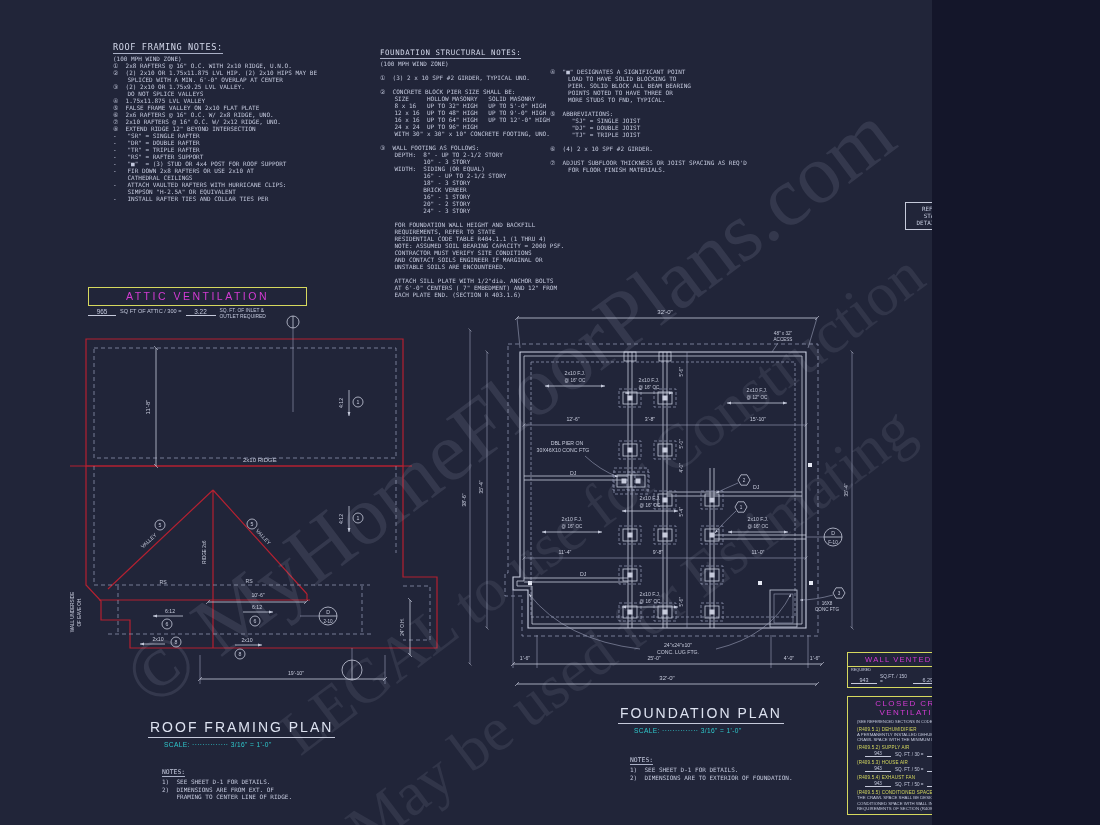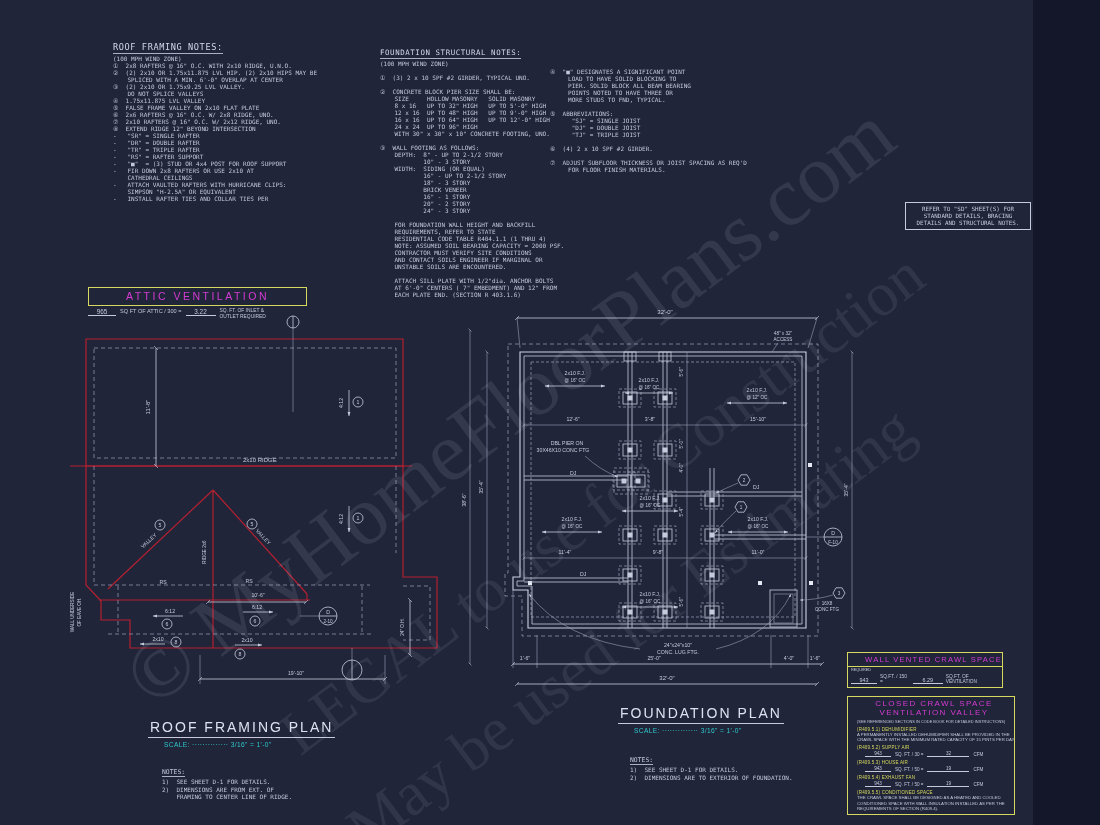--- a/index.html
+++ b/index.html
@@ -1,16 +1,16 @@
 <!DOCTYPE html>
 <html><head>
 <meta charset="utf-8">
 <style>
   html,body{margin:0;padding:0;background:#14162a;}
-  #sheet{position:relative;width:1033px;height:825px;background:#212539;overflow:hidden;
+  #sheet{position:relative;width:932px;height:825px;background:#212539;overflow:hidden;
          font-family:"Liberation Sans",sans-serif;color:#c6cadb;}
   .abs{position:absolute;}
   .note-block{position:absolute;white-space:pre;font:6px/7px "DejaVu Sans Mono",monospace;
               color:#c3c8dc;letter-spacing:0;}
   .note-title{position:absolute;font:8.6px "DejaVu Sans Mono",monospace;letter-spacing:.6px;
               color:#d3d8ea;border-bottom:1px solid #aab0c6;padding-bottom:1px;}
   .boxed{border:1px solid #c6cadb;}
   .sd-box{position:absolute;left:905px;top:202px;width:120px;padding:3px 2px;
           font:5.9px/6.8px "DejaVu Sans Mono",monospace;text-align:center;white-space:pre;color:#c3c8dc;}
   .ybox{border:1px solid #d6d95e;}

